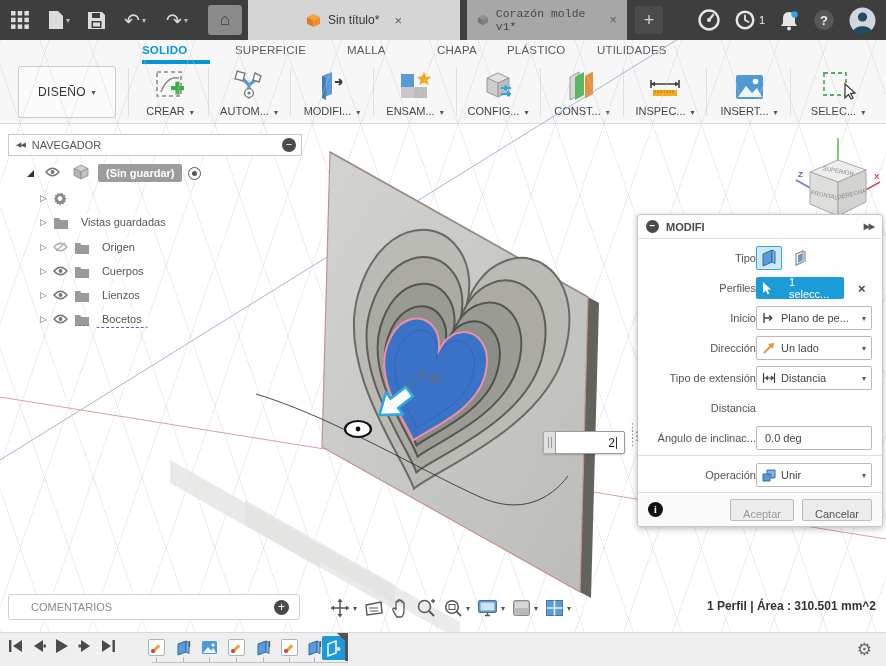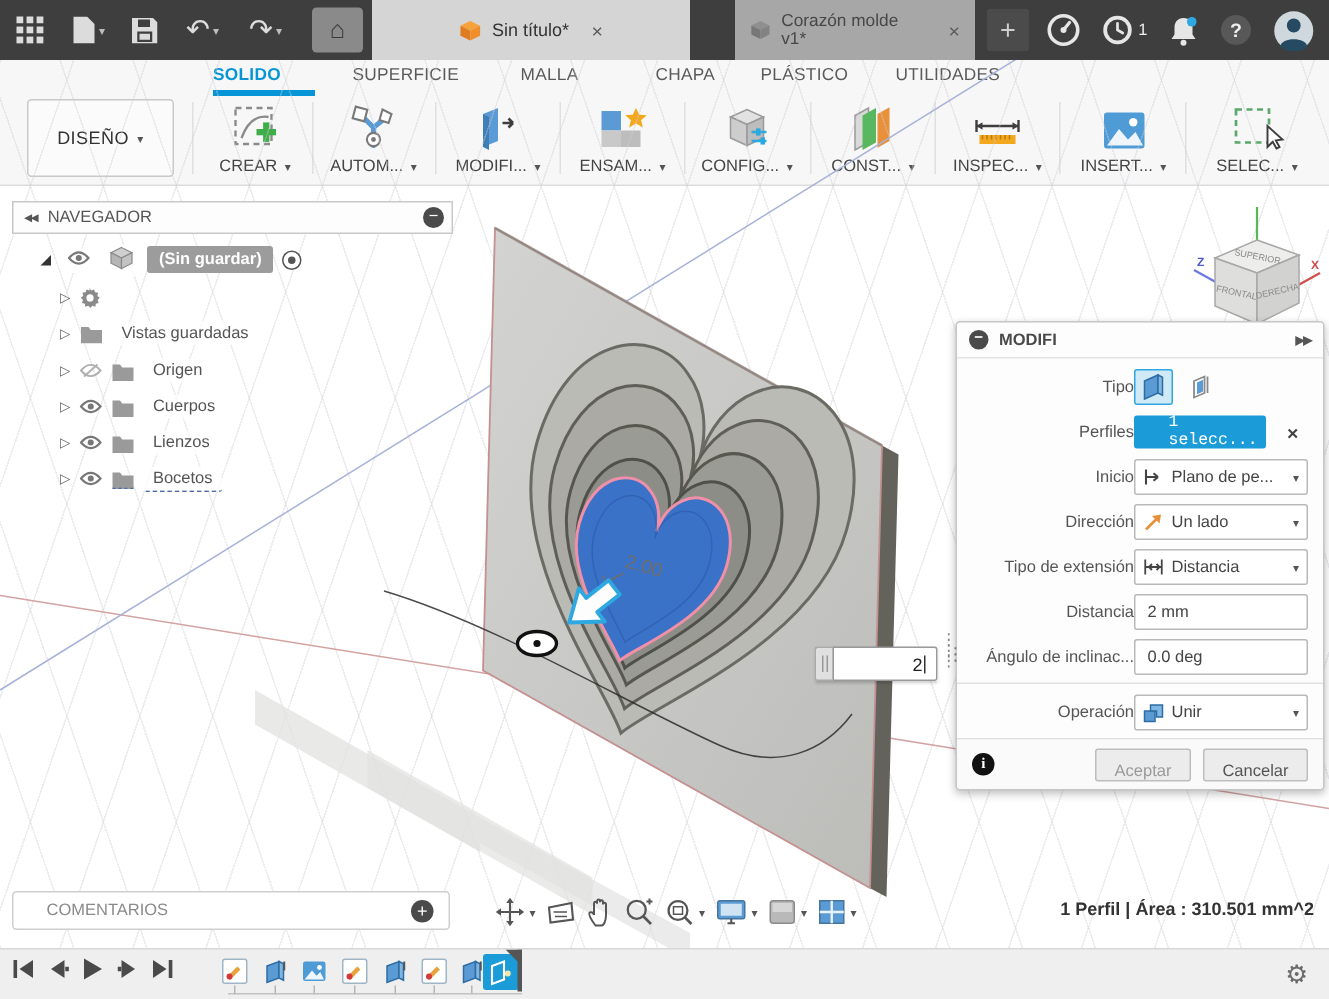--- a/index.html
+++ b/index.html
@@ -7,21 +7,21 @@
   body { font-family:"Liberation Sans", sans-serif; background:#fff; position:relative; }
   .abs { position:absolute; }
 
   
   #topbar { position:absolute; left:0; top:0; width:886px; height:40px; background:#3e3e3e; display:flex; align-items:center; }
   .tb-ic { color:#dcdcdc; display:flex; align-items:center; justify-content:center; height:40px; cursor:default; }
   .caret { font-size:8px; color:#bdbdbd; margin-left:2px; }
   .home-btn { width:34px; height:30px; background:#8a8a8a; border-radius:3px; display:flex; align-items:center; justify-content:center; color:#3c3c3c; font-size:17px; margin-left:10px; }
   .doc-tab { height:40px; display:flex; align-items:center; padding:0 10px; font-size:12px; gap:7px; }
   .tab-active { background:#d5d5d5; color:#333; width:212px; justify-content:center; margin-left:6px;align-items:center; }
-  .tab-inactive { background:#a7a7a7; color:#474747; width:160px; justify-content:space-between; margin-left:30px; }
+  .tab-inactive { background:#a7a7a7; color:#474747; width:160px; justify-content:space-between; margin-left:7px;font-family:Liberation Mono, monospace; }
   .tab-x { font-size:13px; color:#5c5c5c; margin-left:8px; }
   .plus-btn { width:28px; height:28px; background:#4b4b4b; border-radius:2px; color:#cfcfcf; font-size:18px; display:flex; align-items:center; justify-content:center; margin-left:8px; }
   #topbar-right { margin-left:auto; display:flex; align-items:center; gap:14px; padding-right:10px; }
   .jobcount { color:#efefef; font-size:11px; margin-left:-9px; }
 
   
   #ribbontabs { position:absolute; left:0; top:40px; width:886px; height:24px; background:#f7f7f7; }
   .rtab { position:absolute; top:4px; font-size:11.5px; color:#5a5a5a; letter-spacing:.2px; }
   .rtab.active { color:#0696d7; font-weight:bold; }
   #rtab-underline { position:absolute; left:142px; top:20px; width:68px; height:4px; background:#0696d7; }
@@ -54,21 +54,21 @@
   #extrude .hdr { height:24px; display:flex; align-items:center; gap:7px; padding:0 8px; border-bottom:1px solid #e4e4e4; font-weight:bold; color:#4a4a4a; }
   #extrude .hdr .expand { margin-left:auto; font-size:8px; color:#555; letter-spacing:-1px; }
   .xrow { display:flex; align-items:center; height:30px; padding:0 10px; }
   .xrow .lbl { width:108px; white-space:nowrap; overflow:hidden;text-align:right; }
   .sel { width:116px; height:24px; background:#fff; border:1px solid #b9b9b9; border-radius:2px; display:flex; align-items:center; gap:5px; padding:0 5px; }
   .sel .stext { flex:1; color:#444; white-space:nowrap; overflow:hidden; }
   .sel .caret2 { font-size:8px; color:#555; }
   .inp { width:116px; height:24px; background:#fff; border:1px solid #b9b9b9; border-radius:2px; display:flex; align-items:center; padding:0 8px; color:#444; }
   .tipo-btn { width:26px; height:24px; border-radius:2px; display:flex; align-items:center; justify-content:center; }
   .tipo-sel { background:#cfe9f7; border:1px solid #2ea8e0; }
-  .profiles-chip { width:88px; height:22px; background:#1b9bd8; border-radius:2px; color:#fff; display:flex; align-items:center; gap:17px; padding:0 6px; font-size:11px;font-family:Liberation Mono, monospace; }
+  .profiles-chip { width:88px; height:22px; background:#1b9bd8; border-radius:2px; color:#fff; display:flex; align-items:center; gap:17px; padding:0 6px; font-size:11px; }
   .clr-x { margin-left:14px; color:#444; font-weight:bold; font-size:13px; }
   .xsep { height:1px; background:#e0e0e0; margin:2px 0; }
   #extrude .foot { height:34px; background:#fafafa; border-top:1px solid #e0e0e0; display:flex; align-items:center; padding:0 10px; border-radius:0 0 3px 3px; }
   .info-circ { width:15px; height:15px; background:#111; color:#fff; border-radius:50%; font-size:10px; font-weight:bold; text-align:center; line-height:15px; font-family:"Liberation Serif", serif; }
   .pbtn { height:22px; padding:0 12px; background:#ececec; border:1px solid #bdbdbd; border-radius:2px; font-size:11px; display:flex; align-items:flex-end; margin-left:8px; }
   #drag-dots { position:absolute; left:627px; top:424px; color:#8a8a8a; font-size:11px; line-height:7px; text-align:center; }
 
   
   #dim-wrap { position:absolute; left:543px; top:431px; height:23px; display:flex; box-shadow:0 1px 2px rgba(0,0,0,.2); }
   #dim-grip { width:12px; background:#e0e0e0; border:1px solid #a9a9a9; border-right:none; border-radius:2px 0 0 2px; display:flex; align-items:center; justify-content:center; gap:2px; }
@@ -537,21 +537,20 @@
       <svg width="14" height="12" viewBox="0 0 14 12">
           <path d="M1.5,1 v10 M12.5,1 v10 M1.5,6 h11 m-8.5,0 l2,-2 m-2,2 l2,2 m5,-2 l-2,-2 m2,2 l-2,2" stroke="#444" stroke-width="1.2" fill="none"></path>
         </svg>
       <span class="stext">Distancia</span>
       <span class="caret2">▾</span>
     </span>
   </div>
 
   <div class="xrow">
     <span class="lbl">Distancia</span>
-    <span class="inp">2 mm</span>
   </div>
 
   <div class="xrow">
     <span class="lbl">Ángulo de inclinac...</span>
     <span class="inp">0.0 deg</span>
   </div>
 
   <div class="xsep"></div>
 
   <div class="xrow" style="height:34px">

